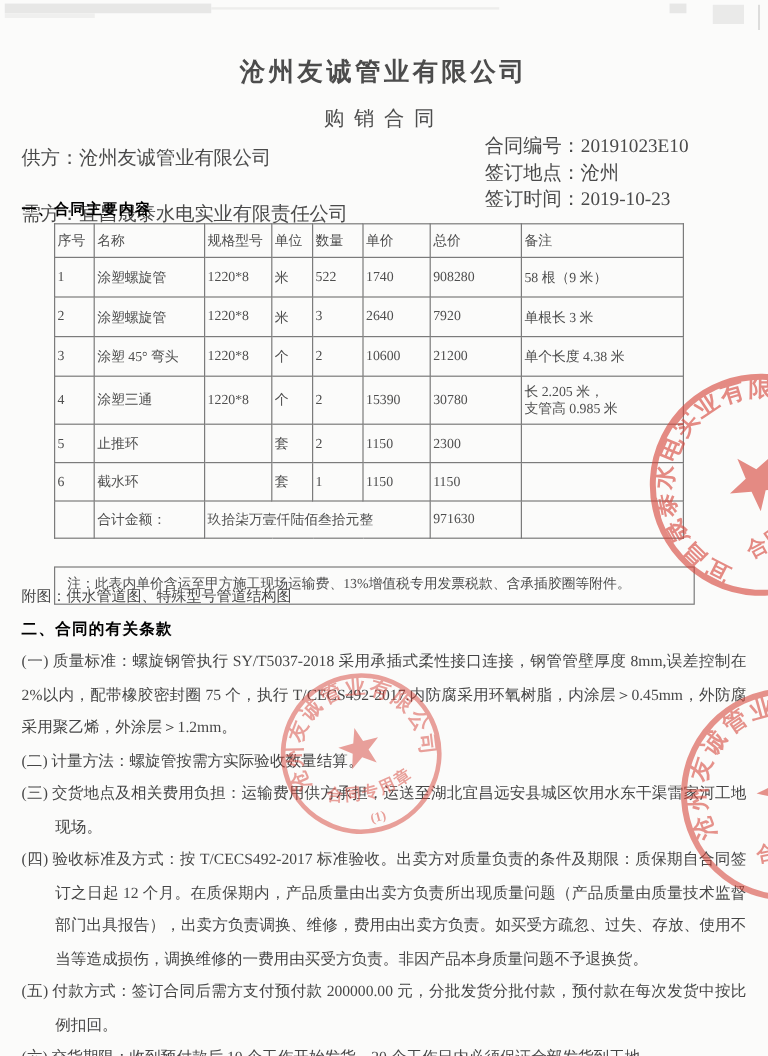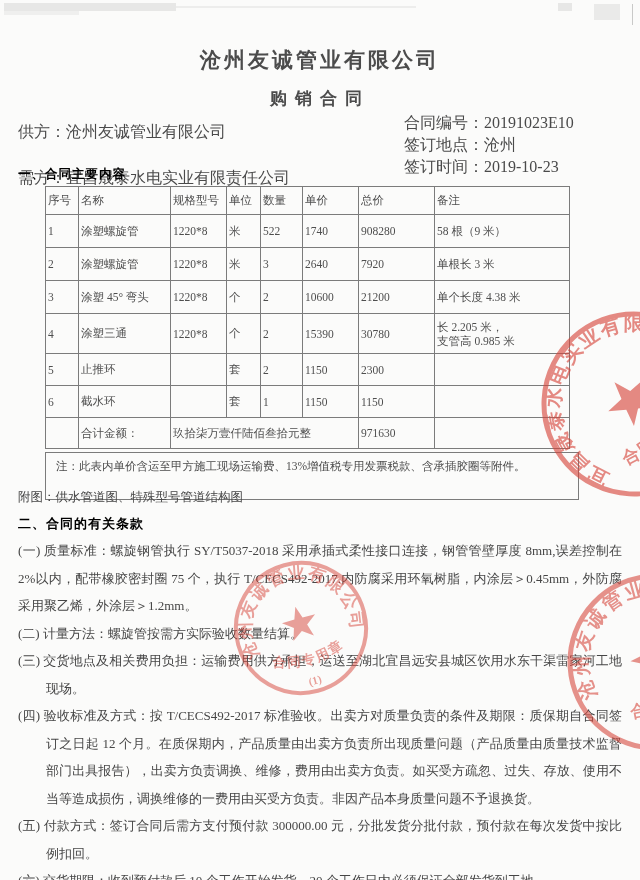--- a/index.html
+++ b/index.html
@@ -6,21 +6,21 @@
   .page{
     position:relative;width:640px;height:880px;overflow:hidden;
     background:#fbfbfa;color:#454545;
     font-family:"Liberation Serif","DejaVu Serif",serif;
   }
   .abs{position:absolute;}
   .smudge{position:absolute;background:#e7e7e6;}
   .company-title{top:46px;left:0;width:100%;text-align:center;
     font-size:21px;font-weight:600;letter-spacing:3px;color:#4c4c4c;}
   .doc-title{top:87px;left:0;width:100%;text-align:center;
-    font-size:17px;font-weight:700;letter-spacing:8px;color:#4c4c4c;}
+    font-size:17px;font-weight:400;letter-spacing:8px;color:#4c4c4c;}
   .info{font-size:16px;color:#4a4a4a;}
   .supplier-line{top:122px;left:18px;}
   .buyer-line{top:152px;left:18px;margin-top:16px;}
   .meta{top:112px;left:404px;line-height:22px;}
   .sec-title{font-size:12.5px;color:#000000;letter-spacing:1px;font-weight:bold;}
   .sec1{top:166px;left:18px;}
   .sec2{top:515px;left:18px;font-size:13px;}
   .attach{top:489px;left:18px;font-size:12.5px;font-family:Liberation Mono, monospace;}
   table.items{
     position:absolute;top:186px;left:45px;width:524px;
@@ -28,22 +28,22 @@
     font-size:11.5px;color:#4e4e4e;text-align:left;
   }
   table.items td,table.items th{
     border:1px solid #7b7b7b;padding:0 2px;font-weight:normal;
     overflow:hidden;
   }
   tr.hrow{height:28px;} tr.r{height:33px;} tr.r4{height:40px;}
   tr.rs{height:32px;} tr.rt{height:31px;}
   .remark2{line-height:14px;}
   .note-box{
-    top:452px;left:45px;width:518px;height:24px;
-    border:1px solid #7b7b7b;padding:6px 4px 16px 10px;
+    top:472px;left:45px;width:518px;height:24px;
+    border:1px solid #7b7b7b;padding:6px 4px 0 10px;
     font-size:11.5px;color:#4c4c4c;
   }
   .terms{top:537px;left:18px;width:604px;font-size:13px;
     line-height:27.5px;text-align:justify;color:#464646;}
   .terms p{margin:0;}
   .terms p.hang{padding-left:28px;text-indent:-28px;}
   .stamp{position:absolute;pointer-events:none;}
   .stamp text{font-family:"Liberation Serif","DejaVu Serif",serif;font-weight:600;}
 </style>
 </head>
@@ -169,21 +169,21 @@
 
   <div class="abs note-box">注：此表内单价含运至甲方施工现场运输费、13%增值税专用发票税款、含承插胶圈等附件。</div>
   <div class="abs attach">附图：供水管道图、特殊型号管道结构图</div>
   <div class="abs sec-title sec2">二、合同的有关条款</div>
 
   <div class="abs terms">
     <p>(一) 质量标准：螺旋钢管执行 SY/T5037-2018 采用承插式柔性接口连接，钢管管壁厚度 8mm,误差控制在 2%以内，配带橡胶密封圈 75 个，执行 T/CECS492-2017.内防腐采用环氧树脂，内涂层＞0.45mm，外防腐采用聚乙烯，外涂层＞1.2mm。</p>
     <p class="hang">(二) 计量方法：螺旋管按需方实际验收数量结算。</p>
     <p class="hang">(三) 交货地点及相关费用负担：运输费用供方承担，运送至湖北宜昌远安县城区饮用水东干渠雷家河工地现场。</p>
     <p class="hang">(四) 验收标准及方式：按 T/CECS492-2017 标准验收。出卖方对质量负责的条件及期限：质保期自合同签订之日起 12 个月。在质保期内，产品质量由出卖方负责所出现质量问题（产品质量由质量技术监督部门出具报告），出卖方负责调换、维修，费用由出卖方负责。如买受方疏忽、过失、存放、使用不当等造成损伤，调换维修的一费用由买受方负责。非因产品本身质量问题不予退换货。</p>
-    <p class="hang">(五) 付款方式：签订合同后需方支付预付款 300000.00 元，分批发货分批付款，预付款在每次发货中按比例扣回。</p>
+    <p class="hang">(五) 付款方式：签订合同后需方支付预付款 200000.00 元，分批发货分批付款，预付款在每次发货中按比例扣回。</p>
     <p class="hang">(六) 交货期限：收到预付款后 10 个工作开始发货，20 个工作日内必须保证全部发货到工地。</p>
 
   </div>
 
   <svg class="stamp" style="left:519px;top:289px;" width="230" height="230" viewBox="0 0 230 230">
     <defs>
       <path id="ringA" d="M 115,189 A 74,74 0 1 1 115,41 A 74,74 0 1 1 115,189"></path>
       <path id="smileA" d="M 60,152 Q 115,172 170,152"></path>
     </defs>
     <g opacity="0.62" transform="rotate(-42 115 115)">

